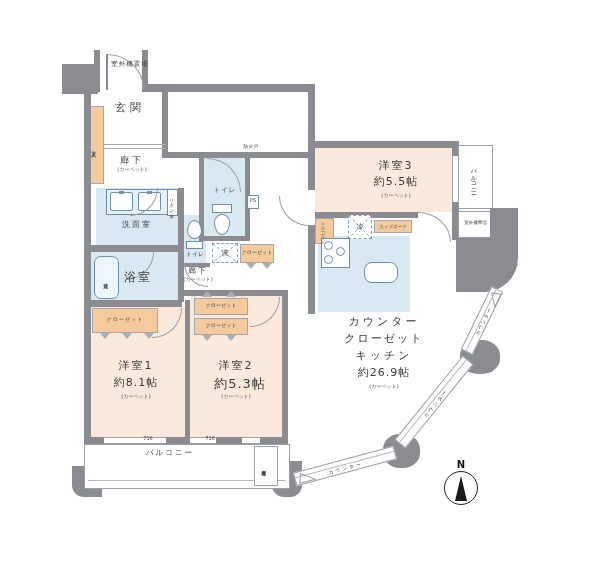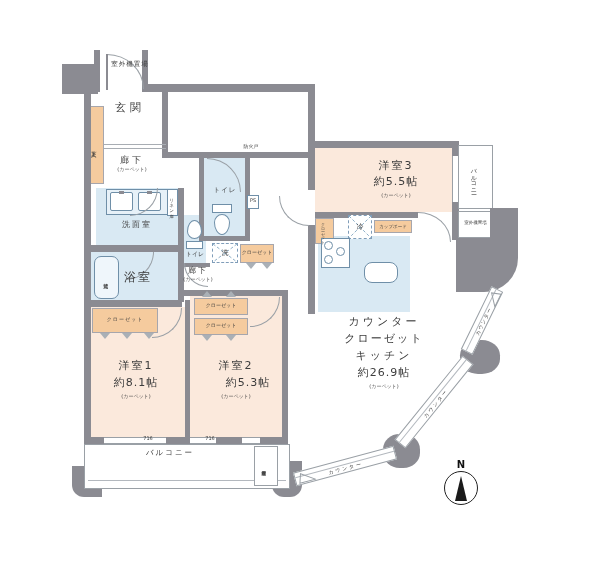--- a/index.html
+++ b/index.html
@@ -190,21 +190,21 @@
   <div class="lbl" style="left:194px;top:303px;width:54px;font-size:5px">クローゼット</div>
   <div class="lbl" style="left:194px;top:323px;width:54px;font-size:5px">クローゼット</div>
   <div class="lbl vt" style="left:320px;top:219px;height:24px;font-size:4px">クローゼット</div>
   <div class="lbl" style="left:374px;top:224px;width:38px;font-size:4.5px">カップボード</div>
 
   <div class="lbl" style="left:96px;top:360px;width:80px;font-size:11px;letter-spacing:2px">洋室1</div>
   <div class="lbl" style="left:92px;top:377px;width:88px;font-size:11px;letter-spacing:1px">約8.1帖</div>
   <div class="lbl" style="left:102px;top:394px;width:68px;font-size:5px">(カーペット)</div>
 
   <div class="lbl" style="left:196px;top:360px;width:80px;font-size:11px;letter-spacing:2px">洋室2</div>
-  <div class="lbl" style="left:204px;top:377px;width:88px;font-size:11px;letter-spacing:1px">約5.3帖</div>
+  <div class="lbl" style="left:196px;top:377px;width:88px;font-size:13px;letter-spacing:1px">約5.3帖</div>
   <div class="lbl" style="left:202px;top:394px;width:68px;font-size:5px">(カーペット)</div>
 
   <div class="lbl" style="left:356px;top:160px;width:80px;font-size:11px;letter-spacing:2px">洋室3</div>
   <div class="lbl" style="left:352px;top:176px;width:88px;font-size:11px;letter-spacing:1px">約5.5帖</div>
   <div class="lbl" style="left:362px;top:193px;width:68px;font-size:5px">(カーペット)</div>
 
   <div class="lbl" style="left:344px;top:316px;width:80px;font-size:11px;letter-spacing:3px">カウンター</div>
   <div class="lbl" style="left:340px;top:333px;width:88px;font-size:11px;letter-spacing:2px">クローゼット</div>
   <div class="lbl" style="left:344px;top:350px;width:80px;font-size:11px;letter-spacing:3px">キッチン</div>
   <div class="lbl" style="left:342px;top:367px;width:84px;font-size:11px;letter-spacing:1px">約26.9帖</div>

